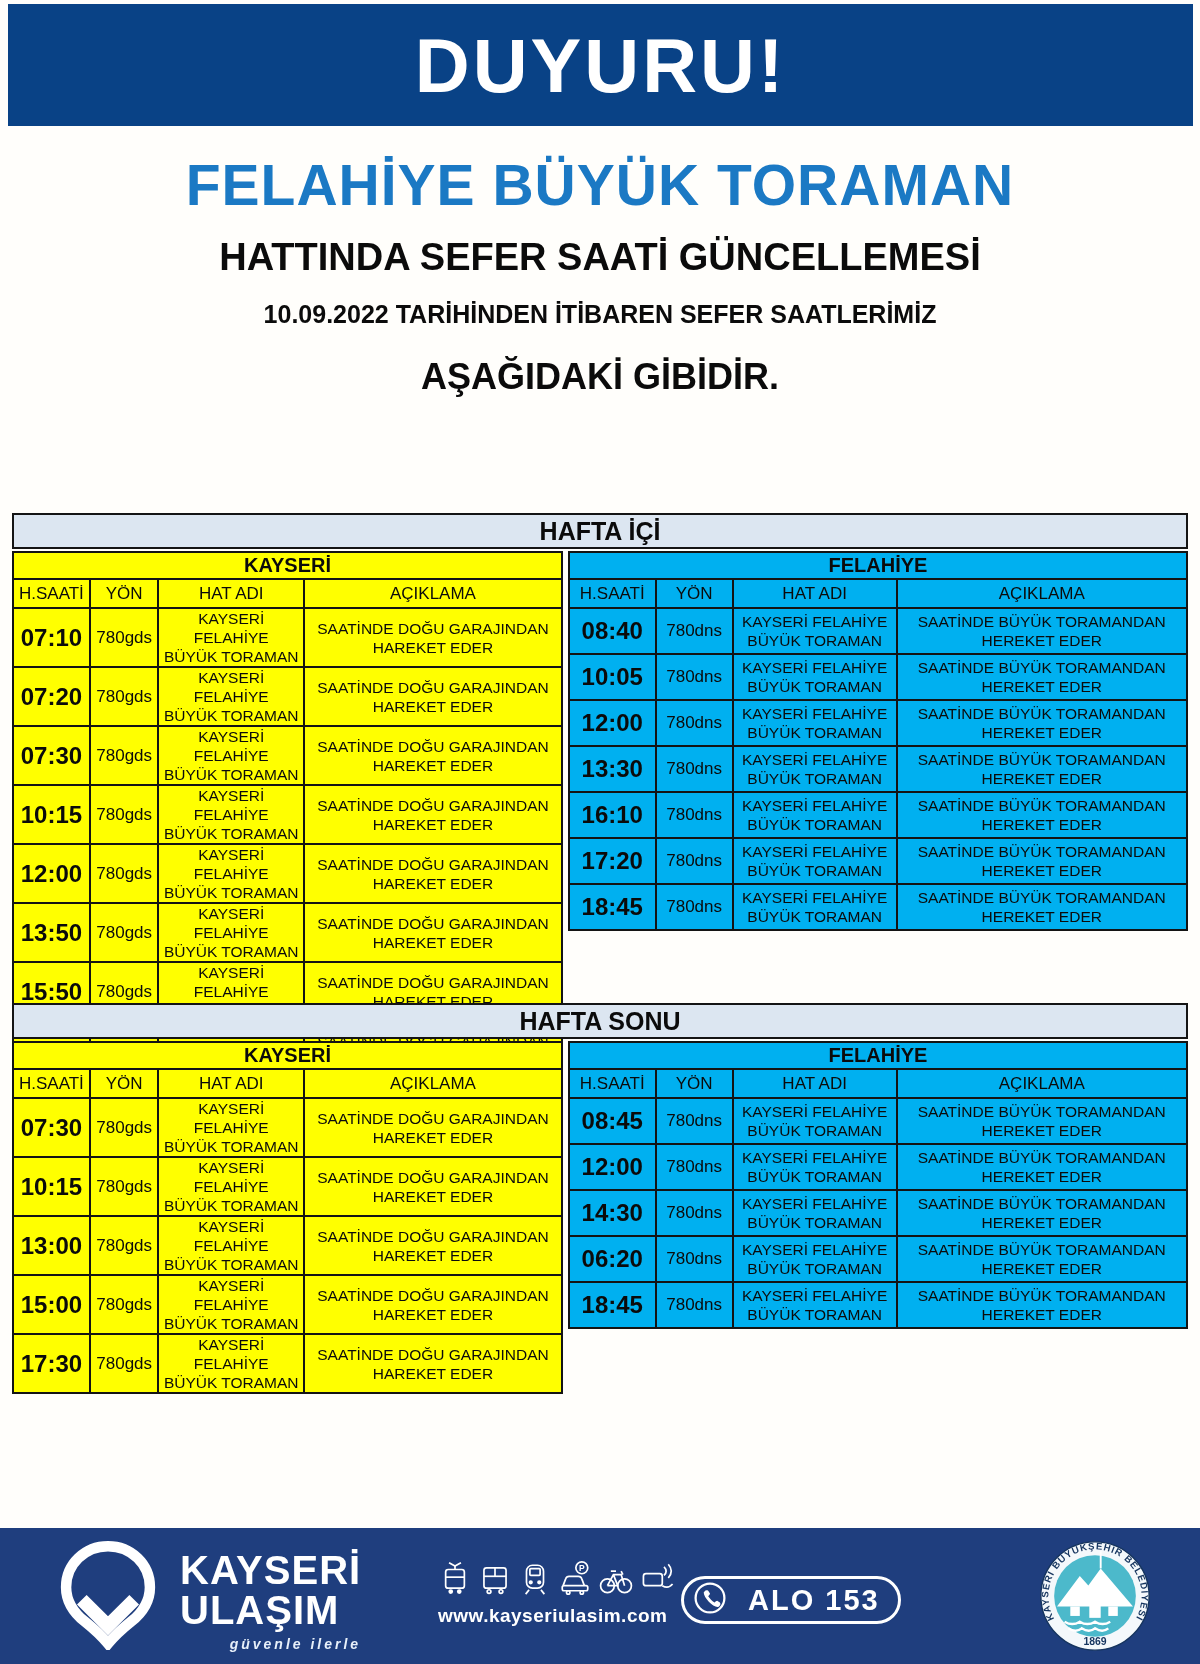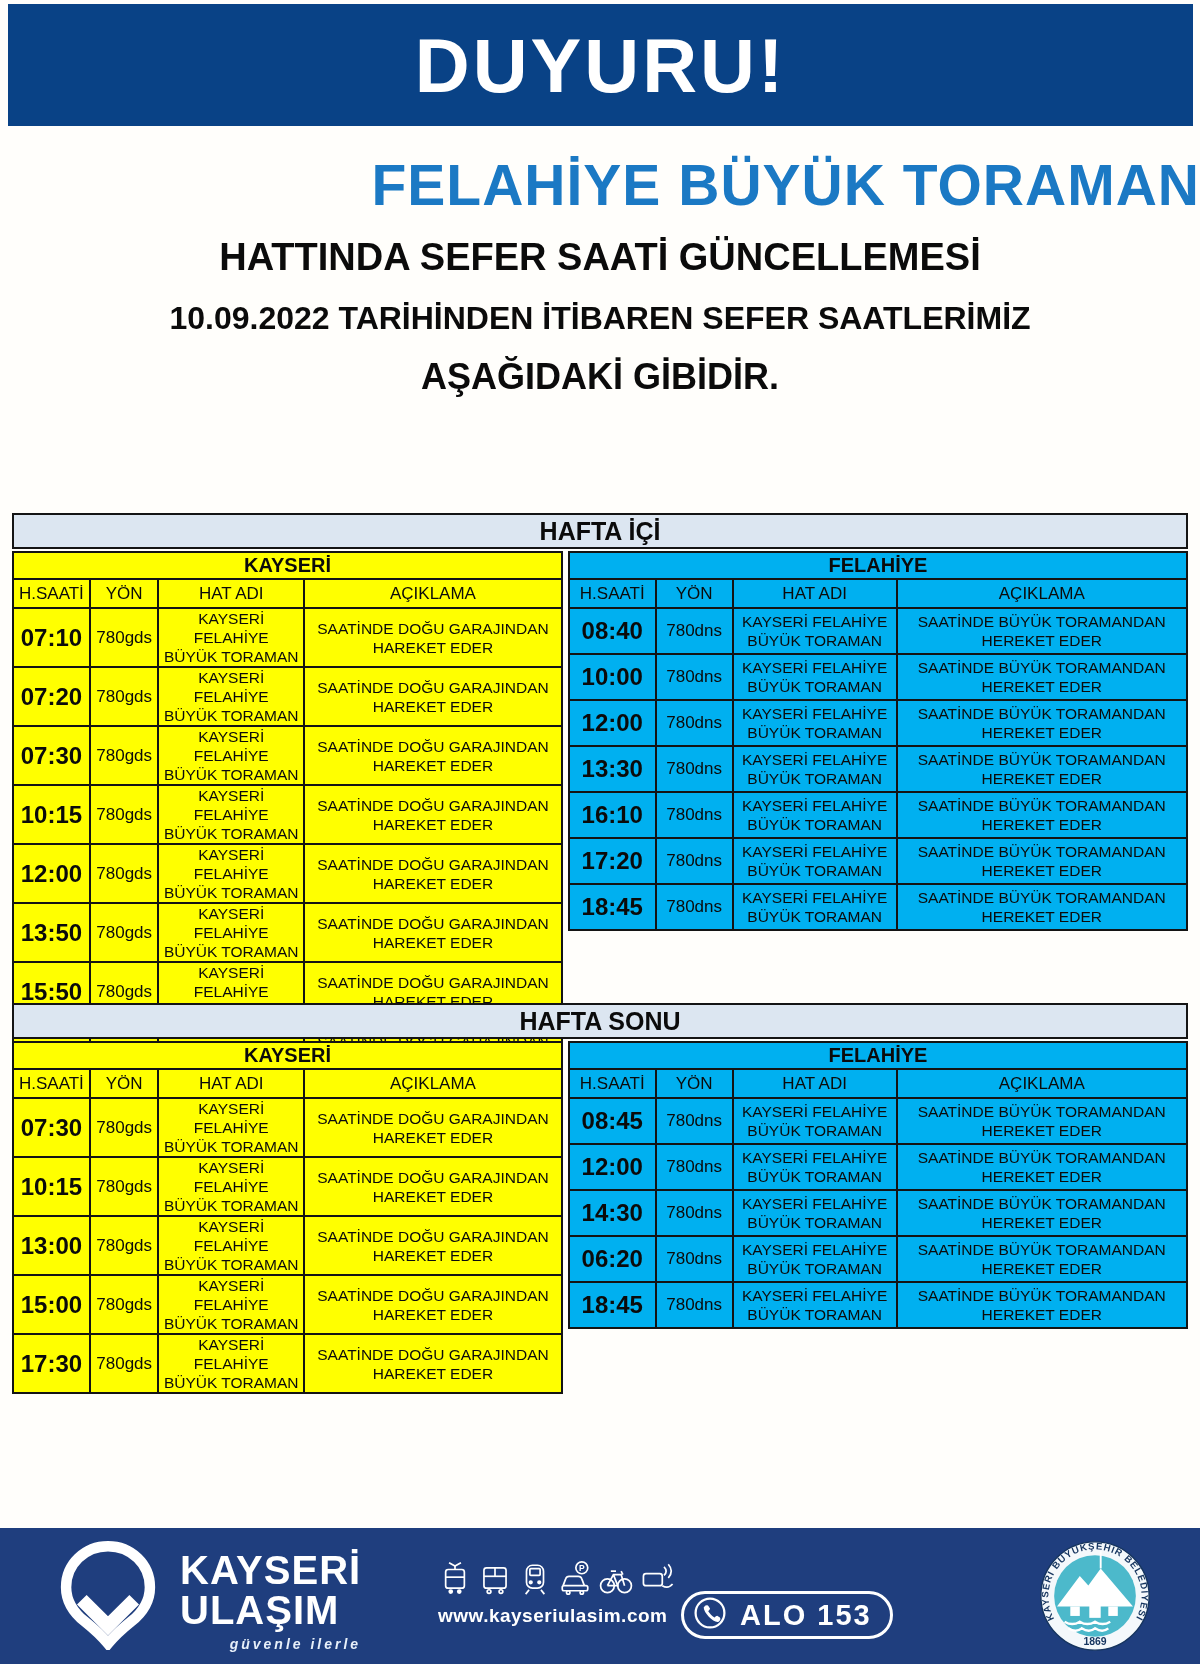--- a/index.html
+++ b/index.html
@@ -14,26 +14,26 @@
   }
   *{margin:0;padding:0;box-sizing:border-box;}
   html,body{background:#fff;}
   body{font-family:"Liberation Sans","DejaVu Sans",sans-serif;}
   .page{position:relative;width:1200px;height:1664px;background:#fffefb;overflow:hidden;margin:0 auto;}
 
   
   .banner{position:absolute;left:8px;top:4px;width:1185px;height:122px;
     background:var(--banner-navy);display:flex;align-items:center;justify-content:center;}
   .banner-text{color:#fff;font-size:76px;font-weight:800;letter-spacing:3px;}
-  .line-title{position:absolute;left:0;top:152px;width:100%;text-align:right;
+  .line-title{position:absolute;left:0;top:152px;width:100%;text-align:center;
     color:var(--title-blue);font-size:57px;font-weight:800;letter-spacing:1px;}
   .subtitle{position:absolute;left:0;top:236px;width:100%;text-align:center;
     color:#0b0b0b;font-size:38px;font-weight:800;}
   .date-line1{position:absolute;left:0;top:300px;width:100%;text-align:center;
-    color:#0b0b0b;font-size:32px;font-weight:800;}
+    color:#0b0b0b;font-size:25px;font-weight:800;}
   .date-line2{position:absolute;left:0;top:356px;width:100%;text-align:center;
     color:#0b0b0b;font-size:36px;font-weight:800;}
 
   
   .sched{position:absolute;left:12px;width:1176px;}
   .sched-weekday{top:513px;}
   .sched-weekend{top:1003px;}
   .period-bar{height:36px;background:var(--period-bar-bg);border:2px solid var(--border-black);
     display:flex;align-items:center;justify-content:center;
     font-size:25px;font-weight:800;color:#0b0b0b;}
@@ -52,23 +52,23 @@
   
   .footer{position:absolute;left:0;top:1528px;width:1200px;height:136px;background:var(--footer-navy);}
   .pin-logo{position:absolute;left:52px;top:12px;}
   .brand{position:absolute;left:180px;top:22px;color:#fff;}
   .brand-line{font-size:40px;line-height:40px;font-weight:800;letter-spacing:1px;}
   .brand-tagline{margin-top:6px;text-align:right;font-size:14px;font-style:italic;
     letter-spacing:3px;font-weight:700;color:#e8f0fa;}
   .transport{position:absolute;left:438px;top:32px;width:240px;color:#fff;}
   .transport-icons{display:flex;gap:6px;align-items:flex-end;}
   .website{margin-top:5px;font-size:19px;font-weight:800;letter-spacing:.5px;color:#fff;}
-  .alo-pill{position:absolute;left:681px;top:63px;height:48px;min-width:208px;
+  .alo-pill{position:absolute;left:681px;top:48px;height:48px;min-width:208px;
     border:3px solid #fff;border-radius:30px;display:flex;align-items:center;
-    gap:12px;padding:0 18px 0 8px;}
+    gap:20px;padding:0 18px 0 8px;}
   .alo-text{color:#fff;font-size:29px;font-weight:800;letter-spacing:2px;}
   .seal{position:absolute;left:1038px;top:10px;}
 </style>
 </head>
 <body>
 
 <div class="page">
 
   <div class="banner">
     <span class="banner-text">DUYURU!</span>
@@ -169,21 +169,21 @@
           </tr>
         </thead>
         <tbody>
             <tr>
               <td class="c-time">08:40</td>
               <td class="c-yon">780dns</td>
               <td class="c-hat">KAYSERİ FELAHİYE<br>BÜYÜK TORAMAN</td>
               <td class="c-acik">SAATİNDE BÜYÜK TORAMANDAN<br>HEREKET EDER</td>
             </tr>
             <tr>
-              <td class="c-time">10:00</td>
+              <td class="c-time">10:05</td>
               <td class="c-yon">780dns</td>
               <td class="c-hat">KAYSERİ FELAHİYE<br>BÜYÜK TORAMAN</td>
               <td class="c-acik">SAATİNDE BÜYÜK TORAMANDAN<br>HEREKET EDER</td>
             </tr>
             <tr>
               <td class="c-time">12:00</td>
               <td class="c-yon">780dns</td>
               <td class="c-hat">KAYSERİ FELAHİYE<br>BÜYÜK TORAMAN</td>
               <td class="c-acik">SAATİNDE BÜYÜK TORAMANDAN<br>HEREKET EDER</td>
             </tr>

